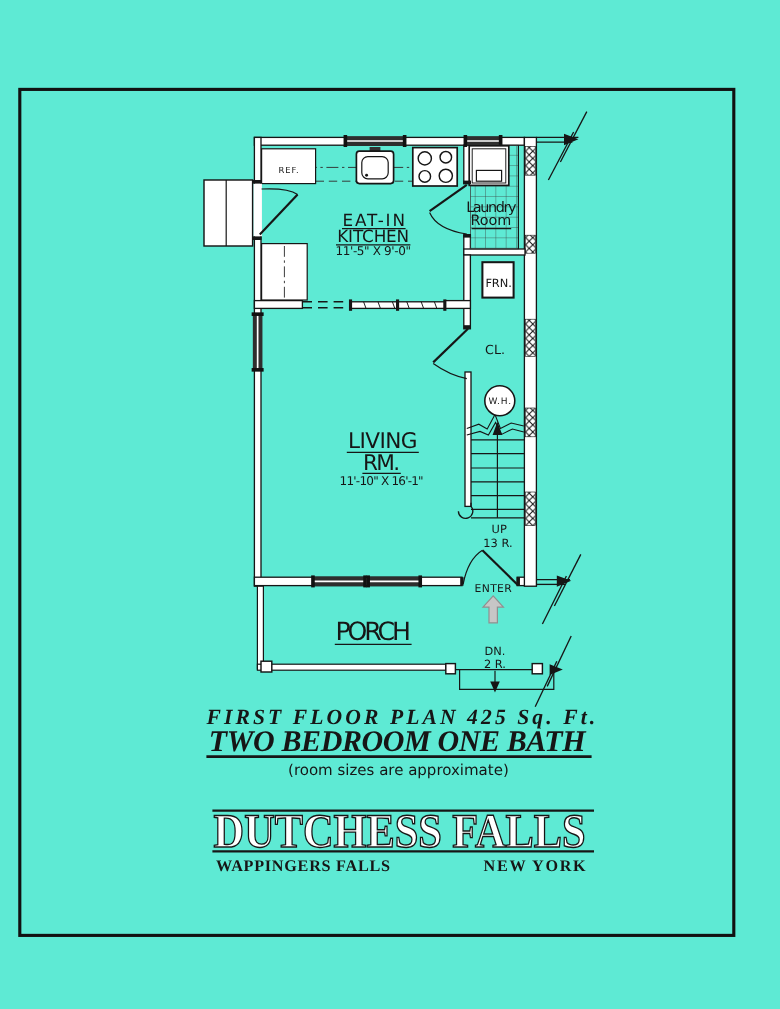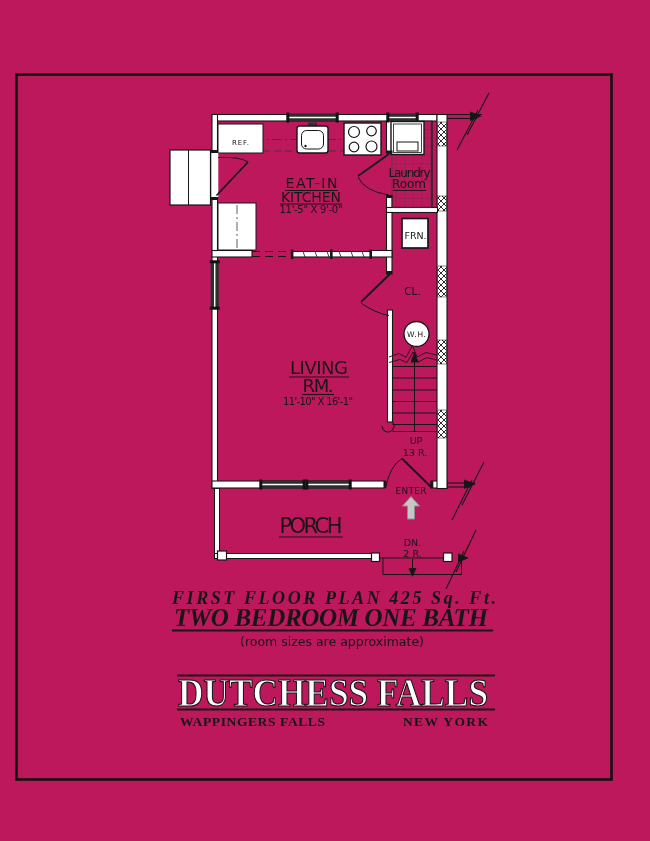--- a/index.html
+++ b/index.html
@@ -1,16 +1,16 @@
 <!DOCTYPE html>
 <html><head>
 <meta charset="utf-8">
 <style>
   html,body{margin:0;padding:0;background:#fff;}
-  .page{position:relative;width:650px;height:841px;background:#be185d;overflow:hidden;}
+  .page{position:relative;width:650px;height:841px;background:#5eead4;overflow:hidden;}
   svg{position:absolute;left:0;top:0;}
   .hand{font-family:"DejaVu Sans",sans-serif;fill:#161616;}
   .hand-sm{font-family:"DejaVu Sans",sans-serif;fill:#161616;}
   .ti{font-family:"Liberation Serif",serif;font-style:italic;font-weight:bold;fill:#161616;}
   .tb{font-family:"Liberation Serif",serif;font-weight:bold;fill:#161616;}
   .outline-title{font-family:"Liberation Serif",serif;font-weight:bold;fill:#ffffff;stroke:#161616;stroke-width:1.2px;}
   text{white-space:pre;}
 </style>
 </head>
 <body>

